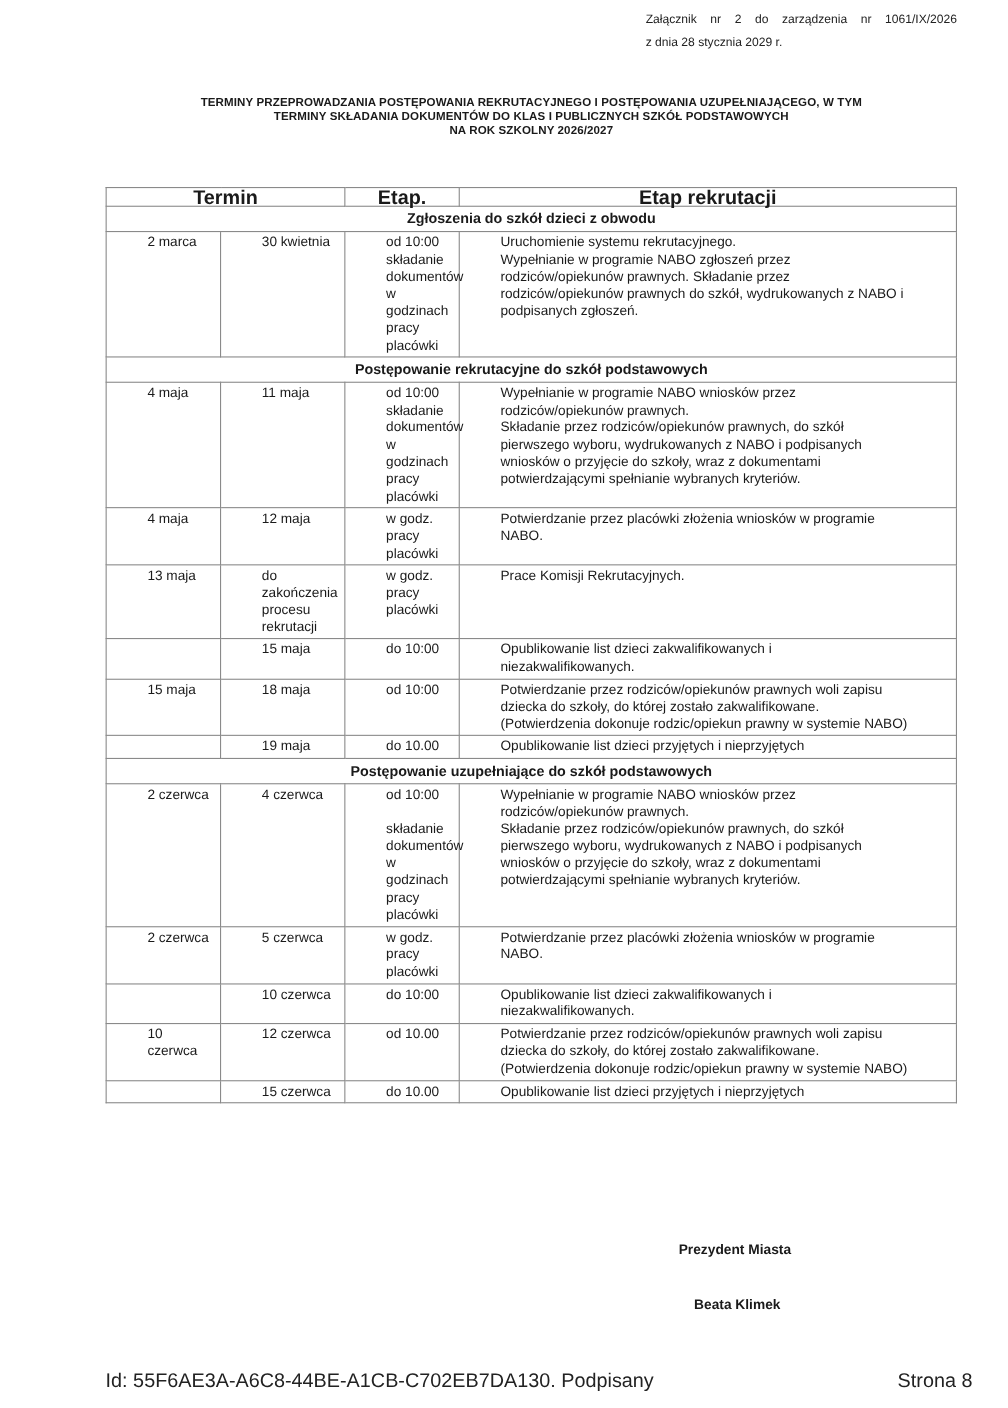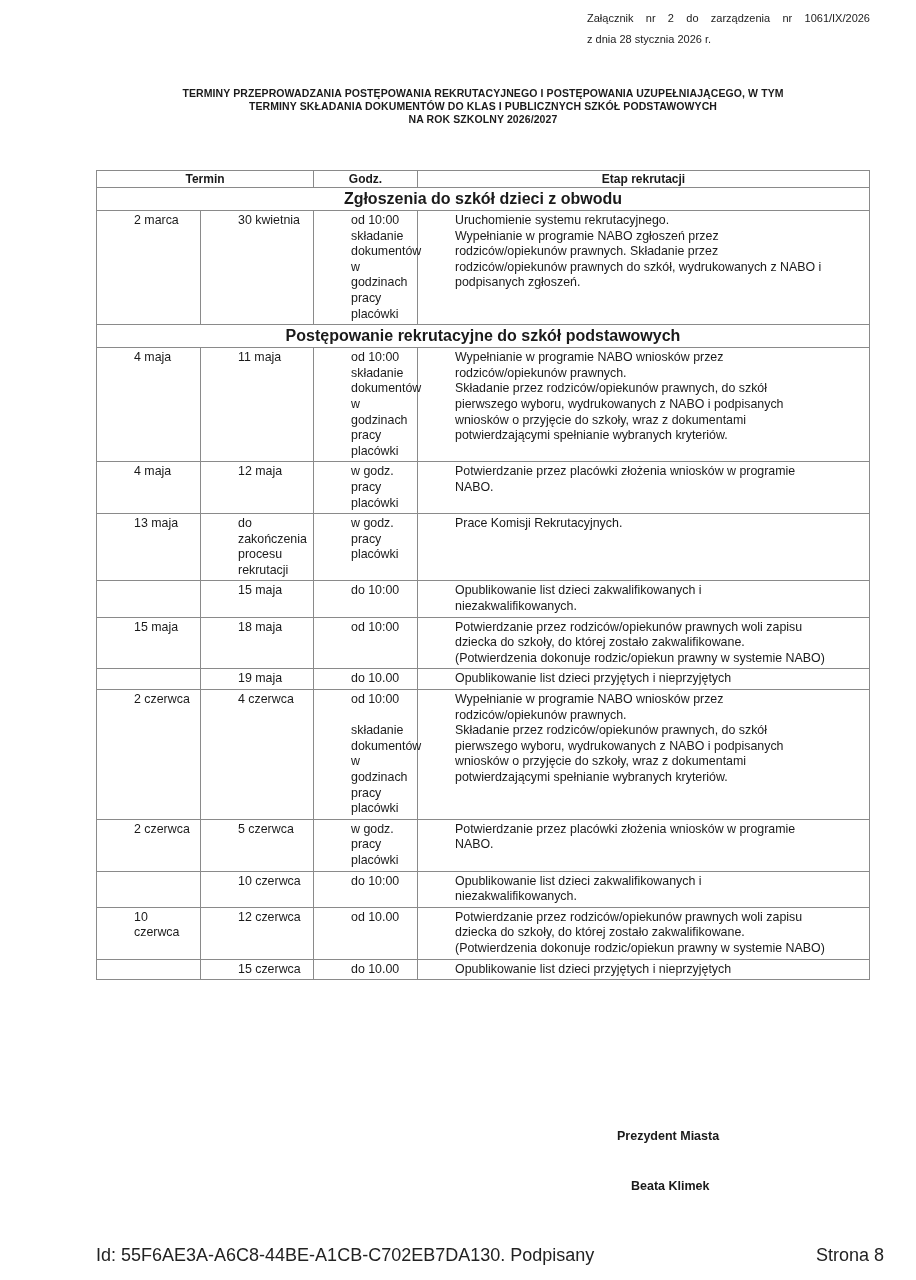--- a/index.html
+++ b/index.html
@@ -6,53 +6,53 @@
   body { width: 916px; height: 1280px; position: relative; overflow: hidden;
          font-family: "Liberation Sans", sans-serif; color: #1a1a1a; }
   .header-note { position: absolute; left: 587px; top: 10px; width: 283px; font-size: 11px; color: #222; }
   .header-note div { height: 21px; line-height: 16px; text-align: justify; text-align-last: justify; }
   .header-note div.last { text-align-last: left; }
   .doc-title { position: absolute; left: 96px; top: 87px; width: 774px; text-align: center;
                font-size: 10.5px; font-weight: bold; line-height: 13px; letter-spacing: 0.1px; }
   table.sched { position: absolute; left: 96px; top: 170px; width: 774px; border-collapse: collapse;
                 table-layout: fixed; font-size: 12.4px; line-height: 15.6px; }
   table.sched td, table.sched th { border: 1.2px solid #8a8a8a; padding: 0 4px 0 7px; vertical-align: top; }
-  table.sched th { font-weight: bold; text-align: center; font-size: 12px; padding: 0; height: 16px; line-height: 16px; }
-  table.sched td.section { text-align: center; font-weight: bold; font-size: 16px; height: 22px; line-height: 22px; padding: 0; }
+  table.sched th { font-weight: bold; text-align: center; font-size: 18px; padding: 0; height: 16px; line-height: 16px; }
+  table.sched td.section { text-align: center; font-weight: bold; font-size: 13px; height: 22px; line-height: 22px; padding: 0; }
   table.sched td { padding-top: 2px; padding-bottom: 2px; padding-left: 37px; }
   .col-od { width: 104px; } .col-do { width: 113px; } .col-godz { width: 104px; } .col-etap { width: auto; }
   .multiline { white-space: pre-line; }
   .sign { position: absolute; font-weight: bold; font-size: 12.5px; }
   .footer { position: absolute; top: 1245px; font-size: 18px; color: #222; }
 </style>
 </head>
 <body>
 
 <div class="header-note">
   <div>Załącznik nr 2 do zarządzenia nr 1061/IX/2026</div>
-  <div class="last">z dnia 28 stycznia 2026 r.</div>
+  <div class="last">z dnia 28 stycznia 2029 r.</div>
 </div>
 
 <div class="doc-title">
   <div>TERMINY PRZEPROWADZANIA POSTĘPOWANIA REKRUTACYJNEGO I POSTĘPOWANIA UZUPEŁNIAJĄCEGO, W TYM</div>
   <div>TERMINY SKŁADANIA DOKUMENTÓW DO KLAS I PUBLICZNYCH SZKÓŁ PODSTAWOWYCH</div>
   <div>NA ROK SZKOLNY 2026/2027</div>
 </div>
 
 <table class="sched">
   <colgroup>
     <col class="col-od">
       <col class="col-do">
       <col class="col-godz">
       <col class="col-etap">
   </colgroup>
   <thead>
     <tr>
       <th colspan="2">Termin</th>
-      <th>Godz.</th>
+      <th>Etap.</th>
       <th>Etap rekrutacji</th>
     </tr>
   </thead>
   <tbody id="sched-body">
       <tr>
         <td colspan="4" class="section">Zgłoszenia do szkół dzieci z obwodu</td>
       </tr>
       <tr>
         <td class="multiline">2 marca</td>
         <td class="multiline">30 kwietnia</td>
@@ -122,20 +122,23 @@
 dziecka do szkoły, do której zostało zakwalifikowane.
 (Potwierdzenia dokonuje rodzic/opiekun prawny w systemie NABO)</td>
       </tr>
       <tr>
         <td class="multiline"></td>
         <td class="multiline">19 maja</td>
         <td class="multiline">do 10.00</td>
         <td class="multiline">Opublikowanie list dzieci przyjętych i nieprzyjętych</td>
       </tr>
       <tr>
+        <td colspan="4" class="section">Postępowanie uzupełniające do szkół podstawowych</td>
+      </tr>
+      <tr>
         <td class="multiline">2 czerwca</td>
         <td class="multiline">4 czerwca</td>
         <td class="multiline">od 10:00
 
 składanie
 dokumentów
 w godzinach
 pracy
 placówki</td>
         <td class="multiline">Wypełnianie w programie NABO wniosków przez

